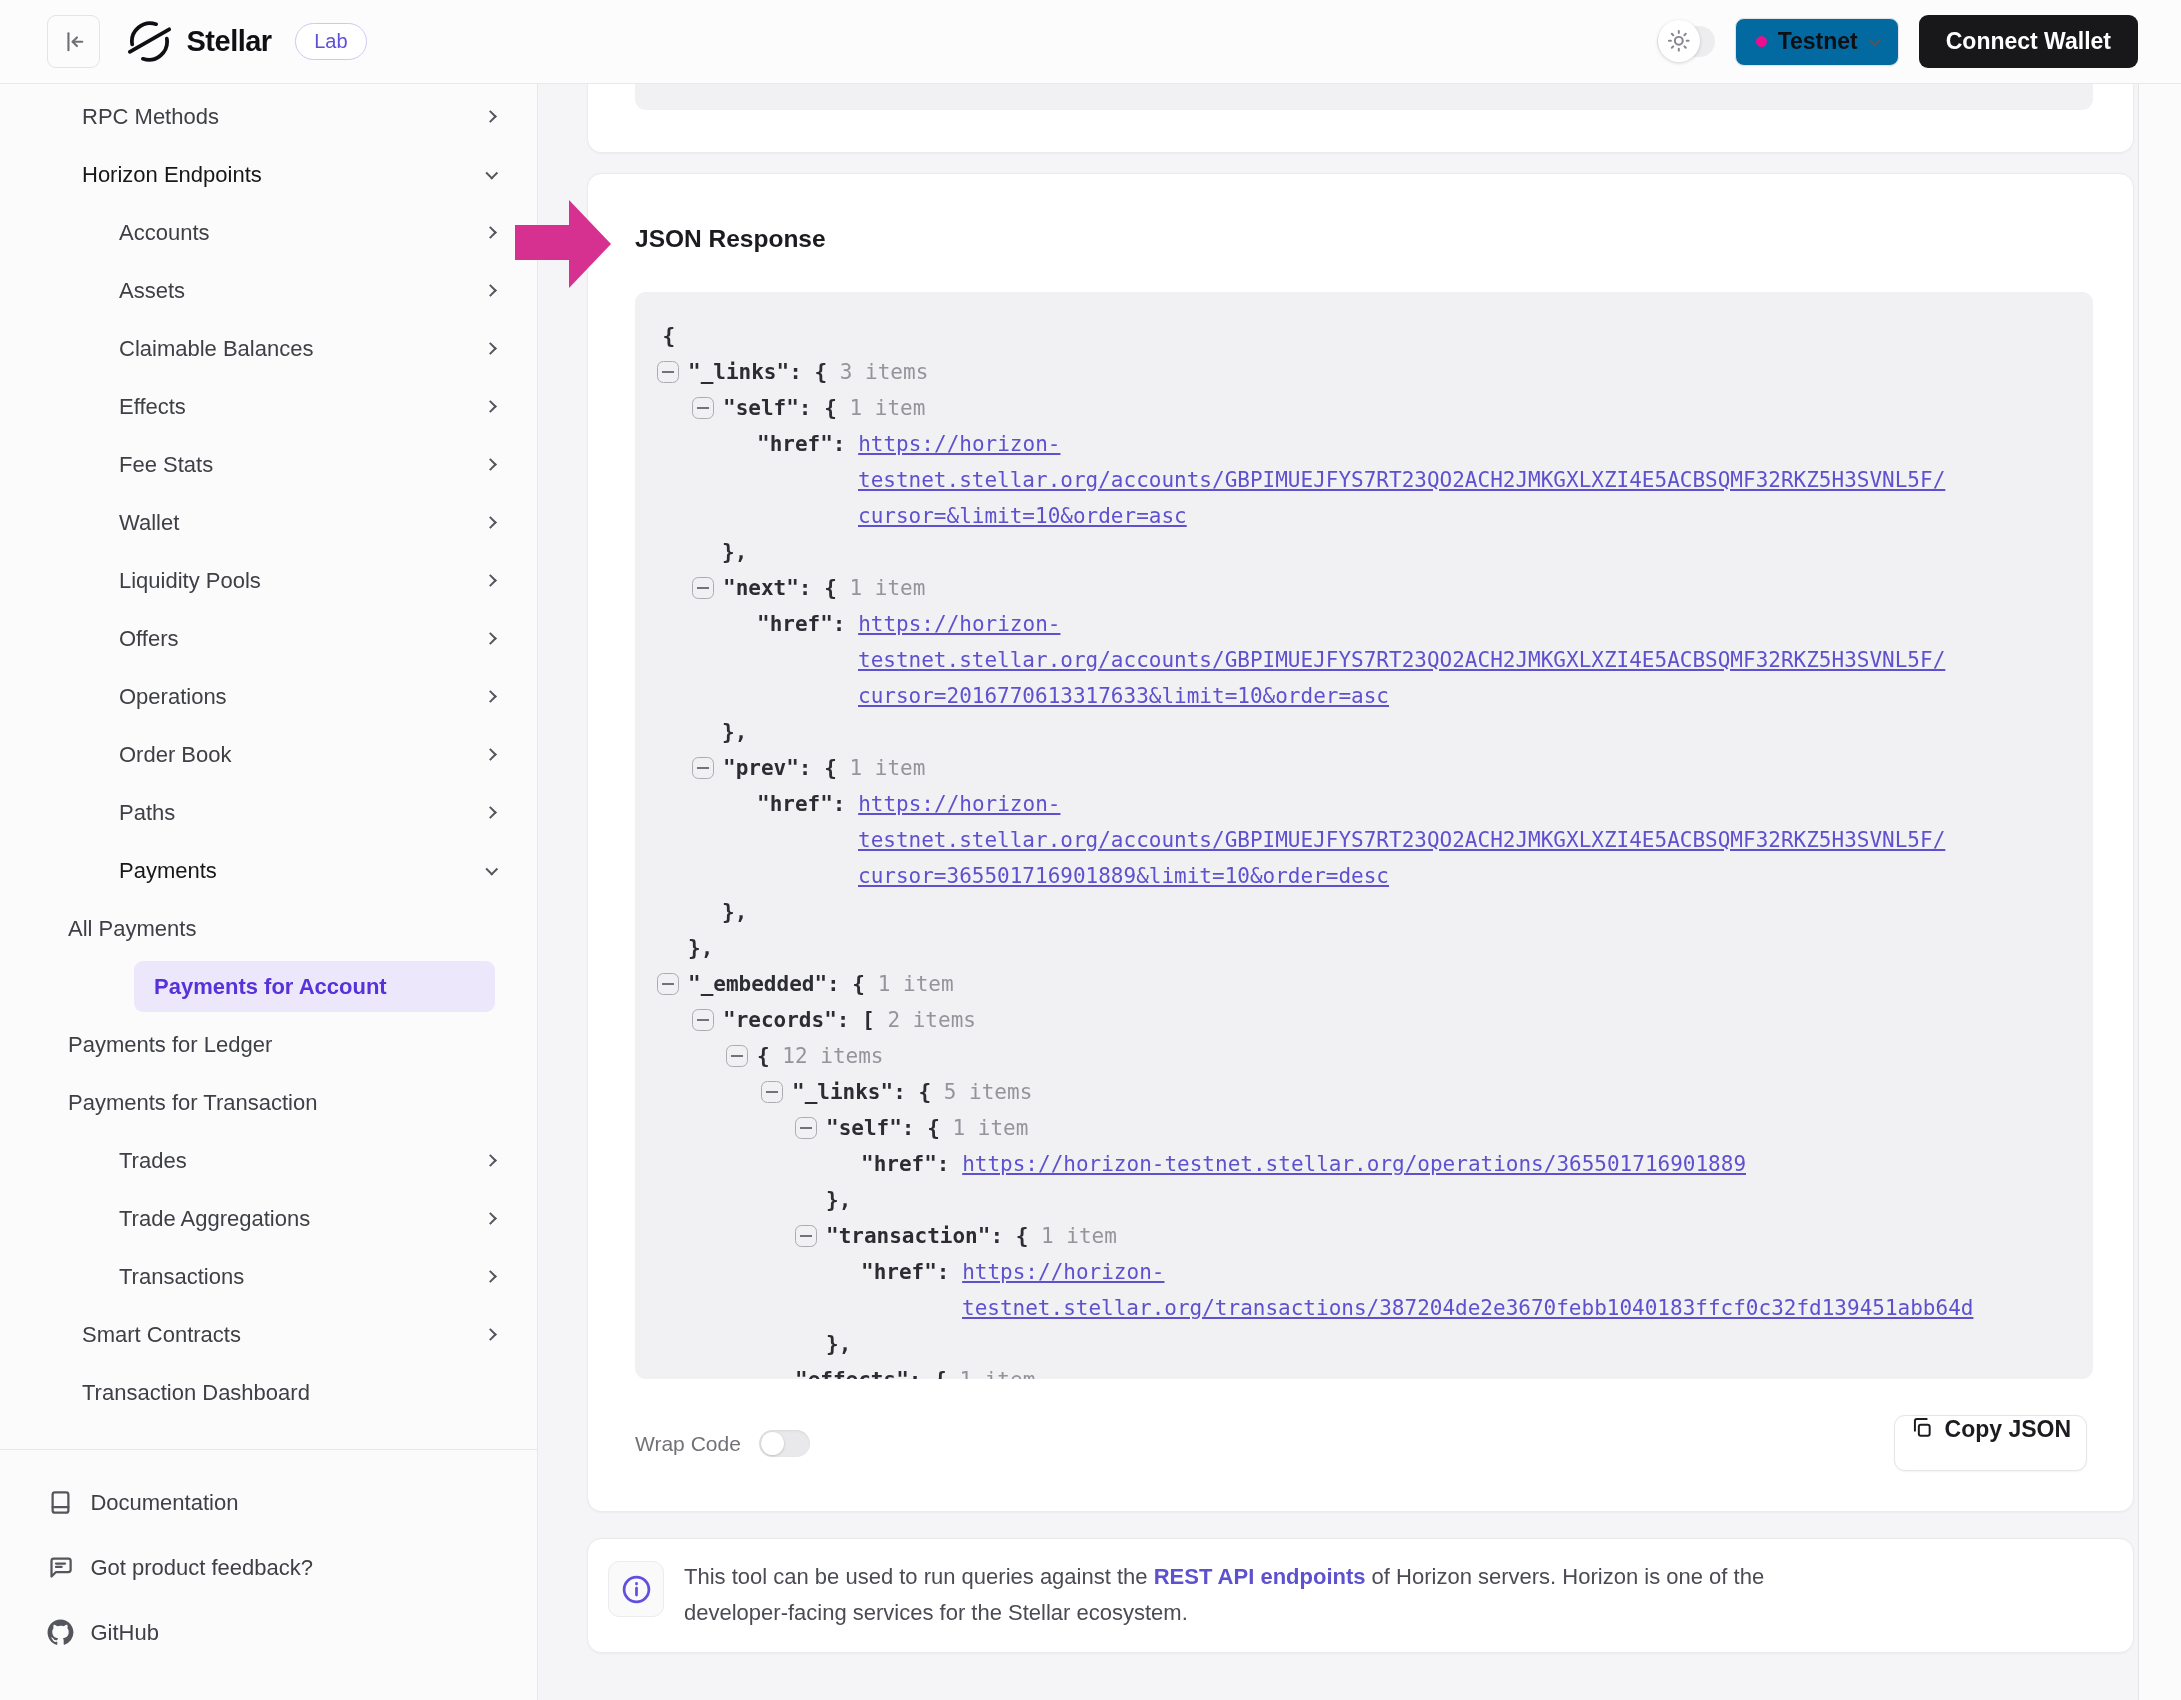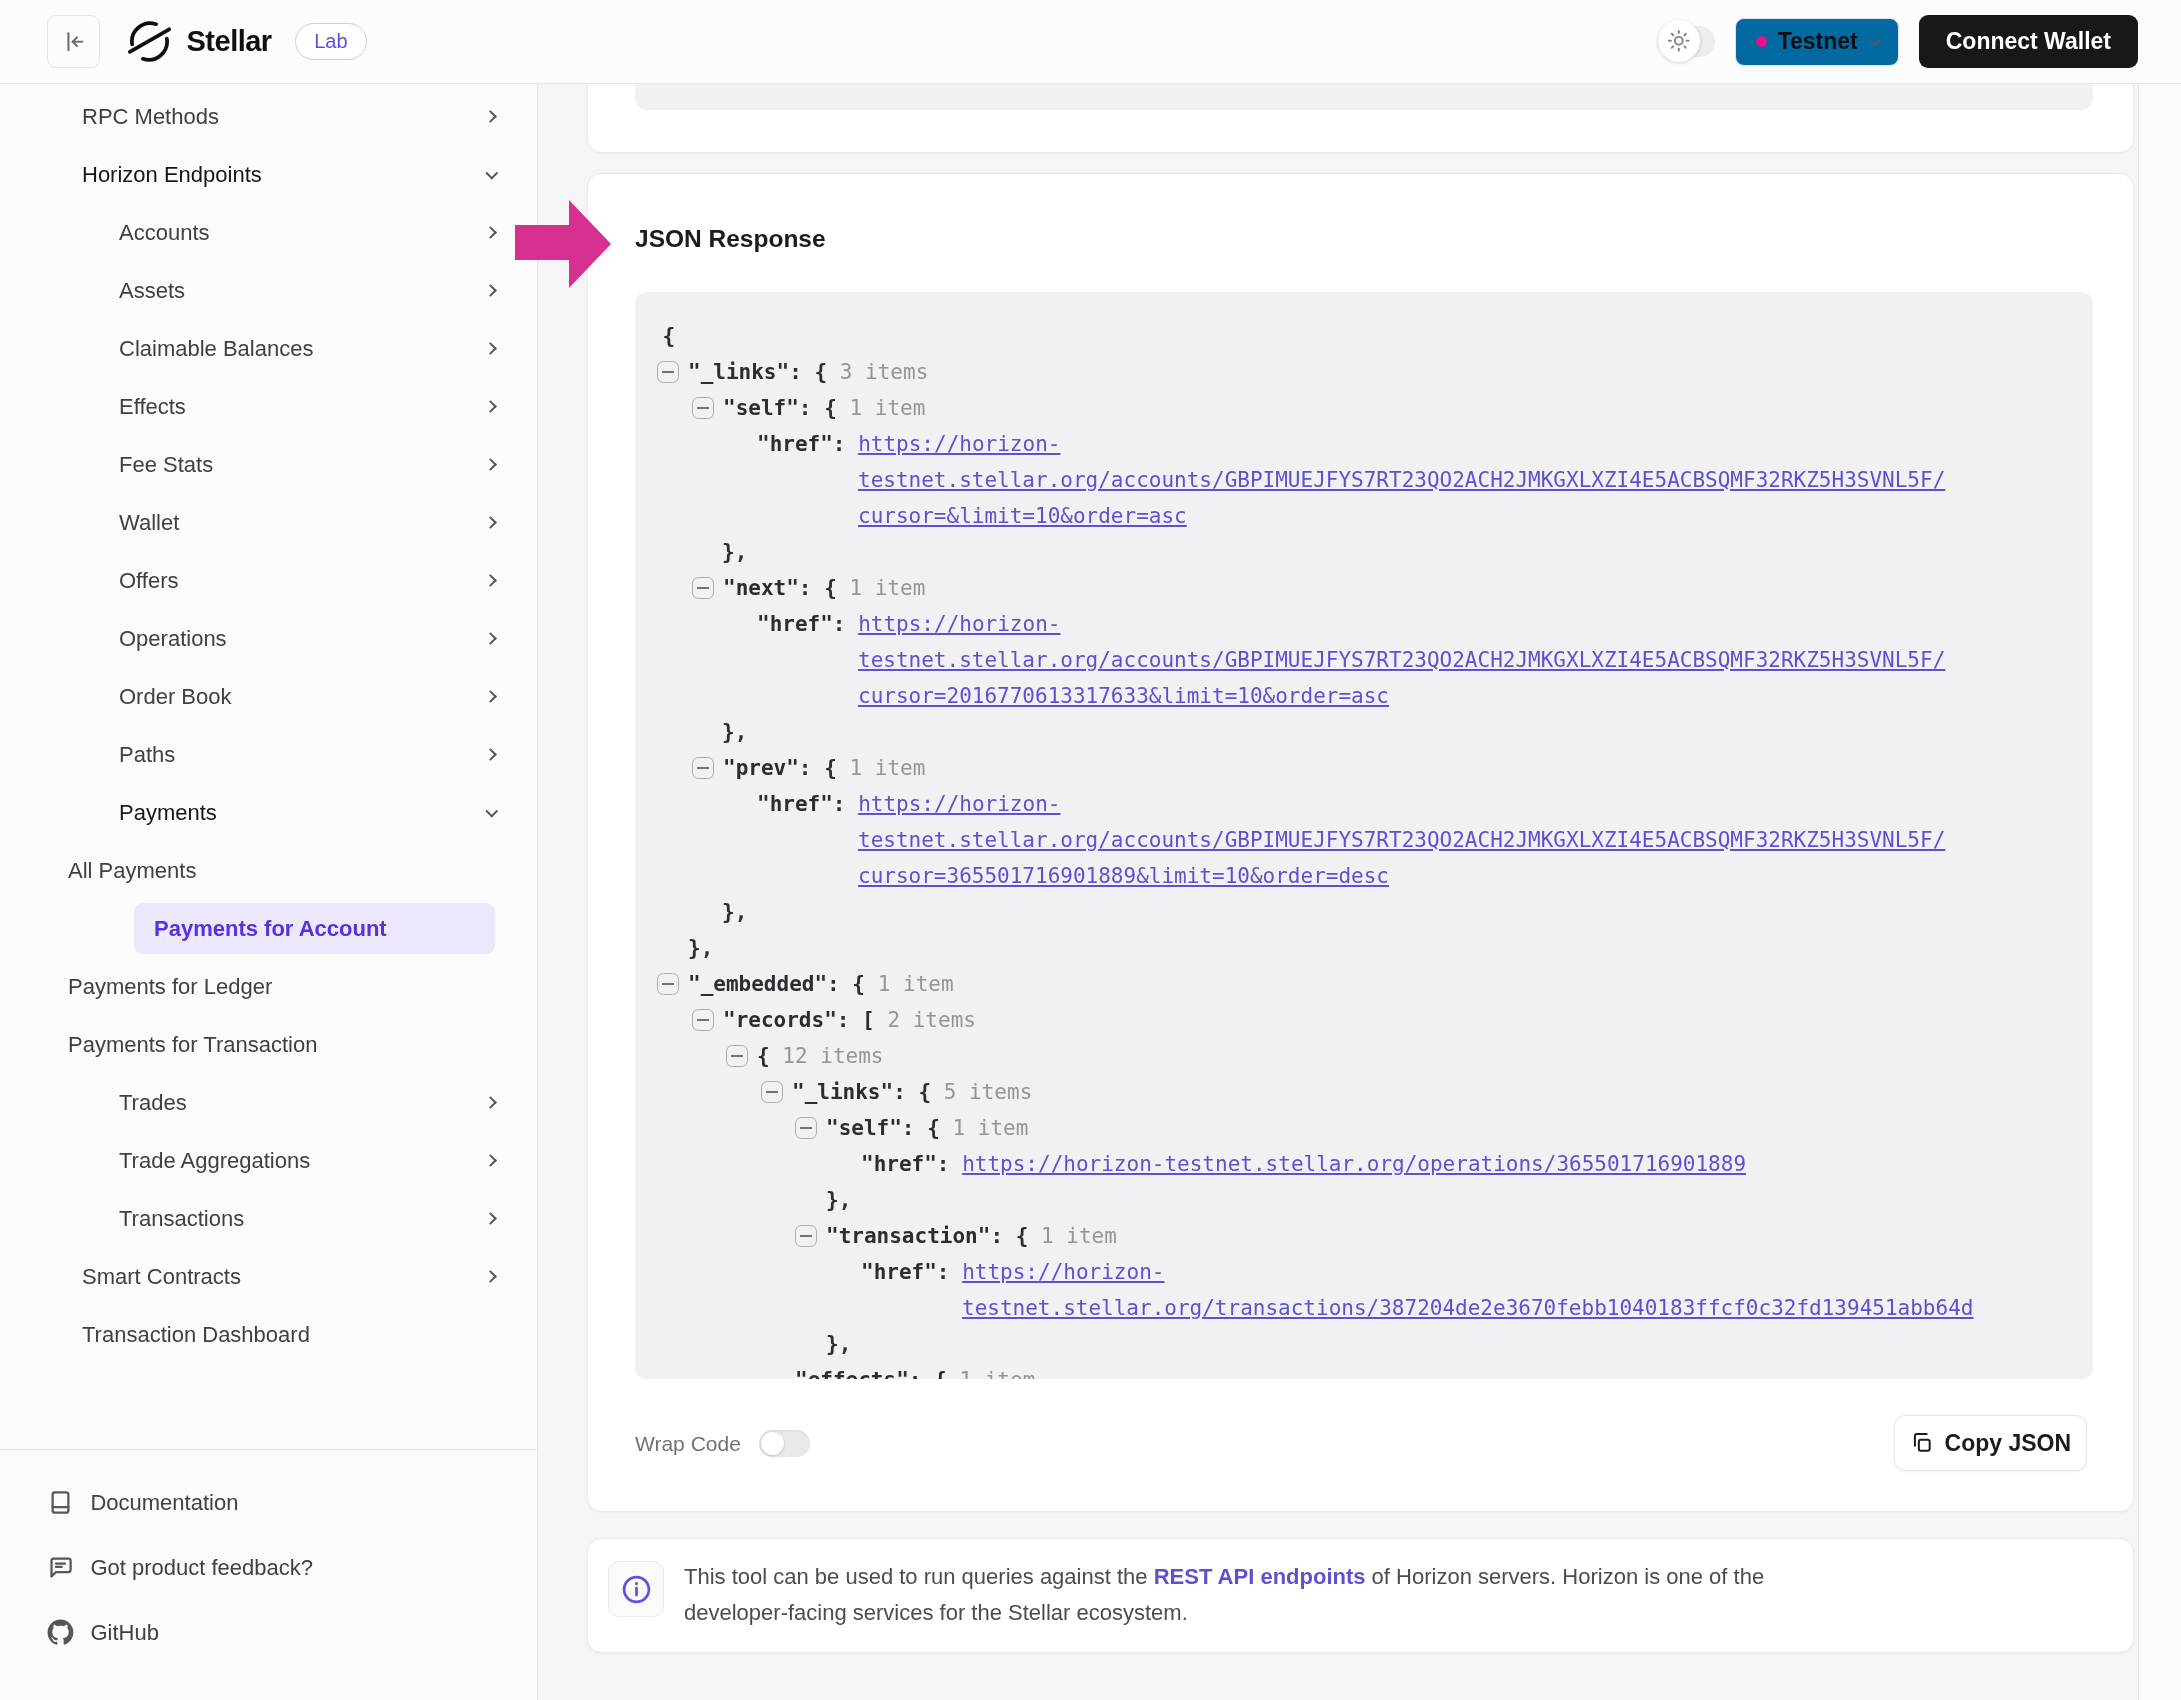--- a/index.html
+++ b/index.html
@@ -72,21 +72,21 @@
   .lnk { color:#5e51cf; text-decoration:underline; cursor:pointer; font-weight:500; }
 
   .wrap-row { position:absolute; left:47px; top:1256px; display:flex; align-items:center; gap:18px; }
   .wrap-label { font-size:21px; color:#717178; }
   .wrap-toggle { width:51px; height:27px; border-radius:13.6px; background:#e9e9ec;
     box-shadow:inset 0 0.9px 2.7px rgba(0,0,0,.08); position:relative; cursor:pointer; }
   .wrap-knob { position:absolute; left:1.8px; top:1.8px; width:23.6px; height:23.6px; border-radius:50%;
     background:#fff; box-shadow:0 0.9px 2.7px rgba(0,0,0,.2); }
   .copy-btn { position:absolute; left:1306px; top:1241px; width:193px; height:56px; background:#fff;
     border:0.9px solid #e6e6e9; border-radius:11px; box-shadow:0 0.9px 1.8px rgba(0,0,0,.05);
-    display:flex; align-items:center; justify-content:center; gap:11px;
+    display:flex; align-items:flex-start; justify-content:center; gap:11px;
     font-size:23px; font-weight:700; color:#1b1b20; cursor:pointer; }
 
   .card.info { left:587px; top:1538px; width:1547px; height:115px; }
   .info-iconbox { position:absolute; left:20px; top:22px; width:56px; height:56px; background:#fafafb;
     border:0.9px solid #ececf0; border-radius:11px; display:flex; align-items:center; justify-content:center; }
   .info-text { position:absolute; left:96px; top:20px; font-size:22px; line-height:36px; color:#4b4c53; }
   .info-link { color:#5e51cf; font-weight:600; cursor:pointer; }
 
   
   .anno-arrow { position:absolute; z-index:40; }
@@ -157,20 +157,24 @@
       <div class="nav-item lvl2">
         <span>Effects</span>
         <span class="chev right"></span>
       </div>
       <div class="nav-item lvl2">
         <span>Fee Stats</span>
         <span class="chev right"></span>
       </div>
       <div class="nav-item lvl2">
         <span>Wallet</span>
+        <span class="chev right"></span>
+      </div>
+      <div class="nav-item lvl2">
+        <span>Liquidity Pools</span>
         <span class="chev right"></span>
       </div>
       <div class="nav-item lvl2">
         <span>Offers</span>
         <span class="chev right"></span>
       </div>
       <div class="nav-item lvl2">
         <span>Operations</span>
         <span class="chev right"></span>
       </div>

